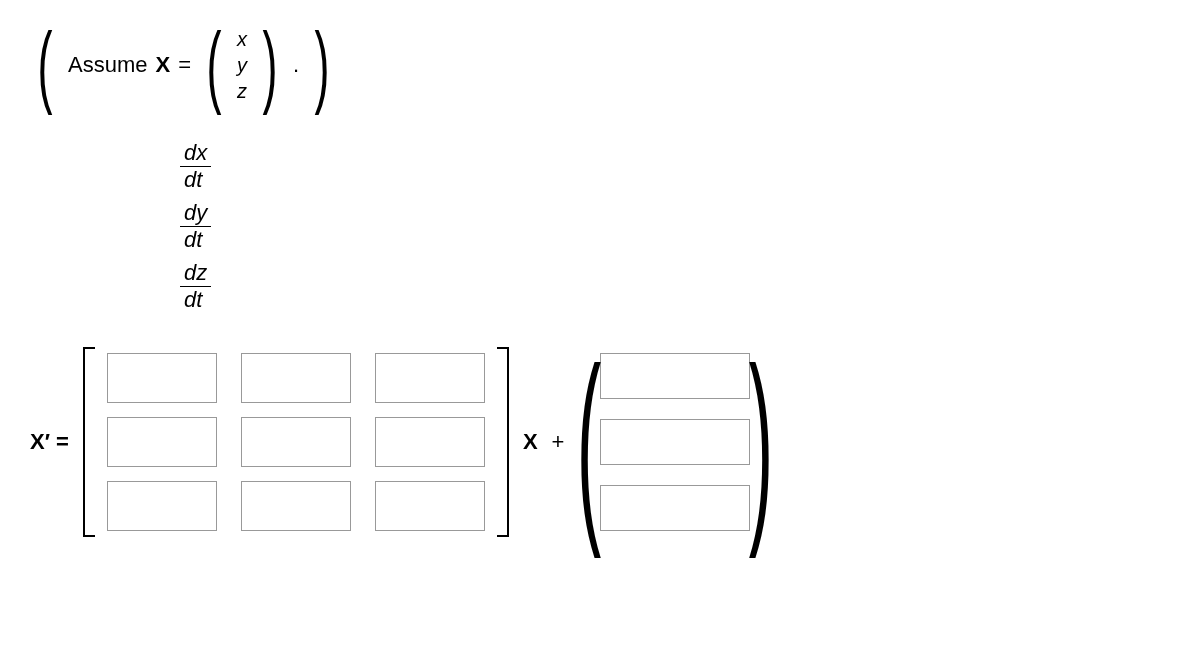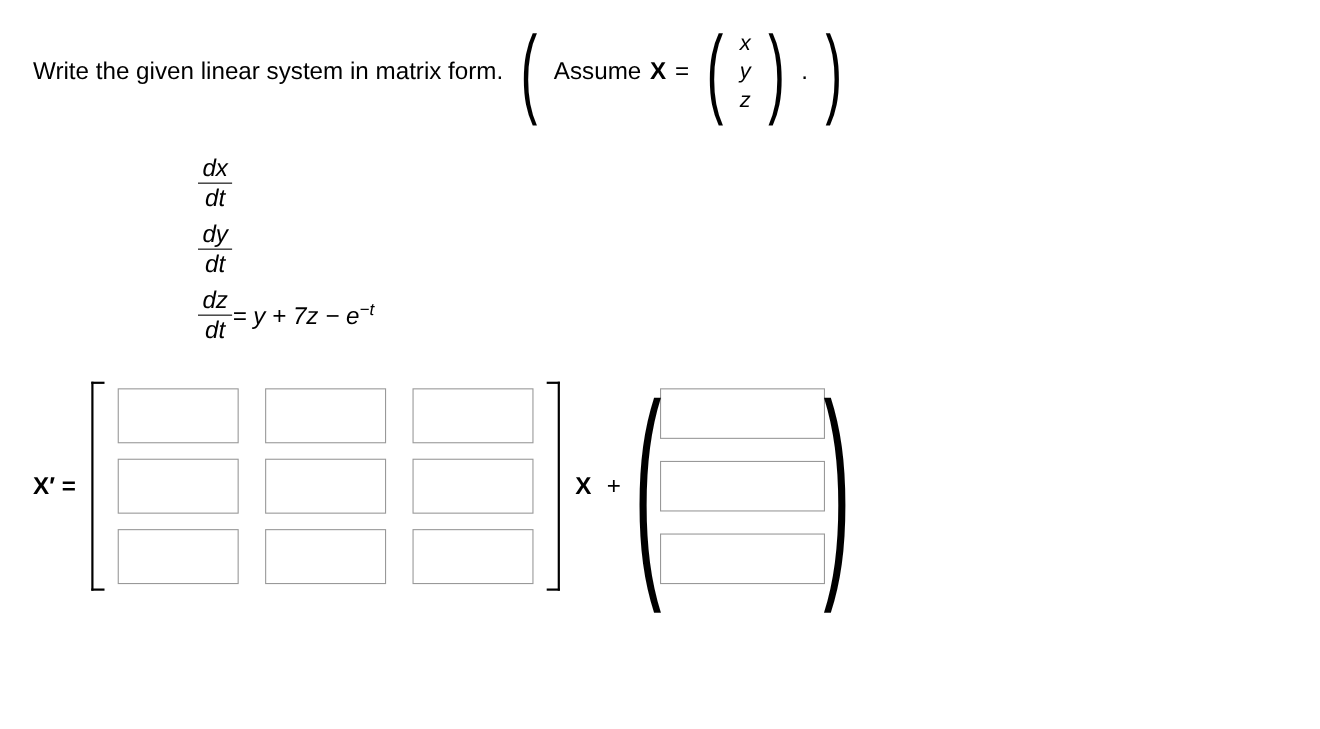--- a/index.html
+++ b/index.html
@@ -42,21 +42,21 @@
     line-height: 1.2;
   }
   .eq-row {
     display: flex;
     align-items: center;
     margin: 6px 0;
   }
   .frac {
     display: inline-flex;
     flex-direction: column;
-    align-items: center;
+    margin-right: 12px;
   }
   .frac .num { border-bottom: 1.5px solid #000; padding: 0 4px; }
   .frac .den { padding: 0 4px; }
   .red { color: #cc0000; }
   sup { font-size: 0.7em; }
   .answer-row {
     display: flex;
     align-items: center;
     gap: 14px;
     margin-top: 20px;
@@ -114,21 +114,20 @@
     box-sizing: border-box;
     font-size: 18px;
     padding: 4px 6px;
   }
   .xprime { font-weight: bold; }
 </style>
 </head>
 <body>
 
 <div class="prompt">
-  <span>Write the given linear system in matrix form.</span>
   <span class="big-paren">(</span>
   <span>Assume </span>
   <span class="bold">X</span>
   <span> = </span>
   <span class="big-paren">(</span>
   <span class="col-vec">
     <span>x</span>
     <span>y</span>
     <span>z</span>
   </span>
@@ -147,23 +146,20 @@
   <div class="eq-row">
     <span class="frac">
       <span class="num">dy</span>
       <span class="den">dt</span>
     </span>
   </div>
   <div class="eq-row">
     <span class="frac">
       <span class="num">dz</span>
       <span class="den">dt</span>
-    </span>
-    <span>
-      <span>= y + 7z − e</span><sup>−t</sup>
     </span>
   </div>
 </div>
 
 <div class="answer-row">
   <span class="xprime">X′ =</span>
 
   <div class="matrix-bracket">
     <div class="lbracket"></div>
     <div class="matrix-grid">

